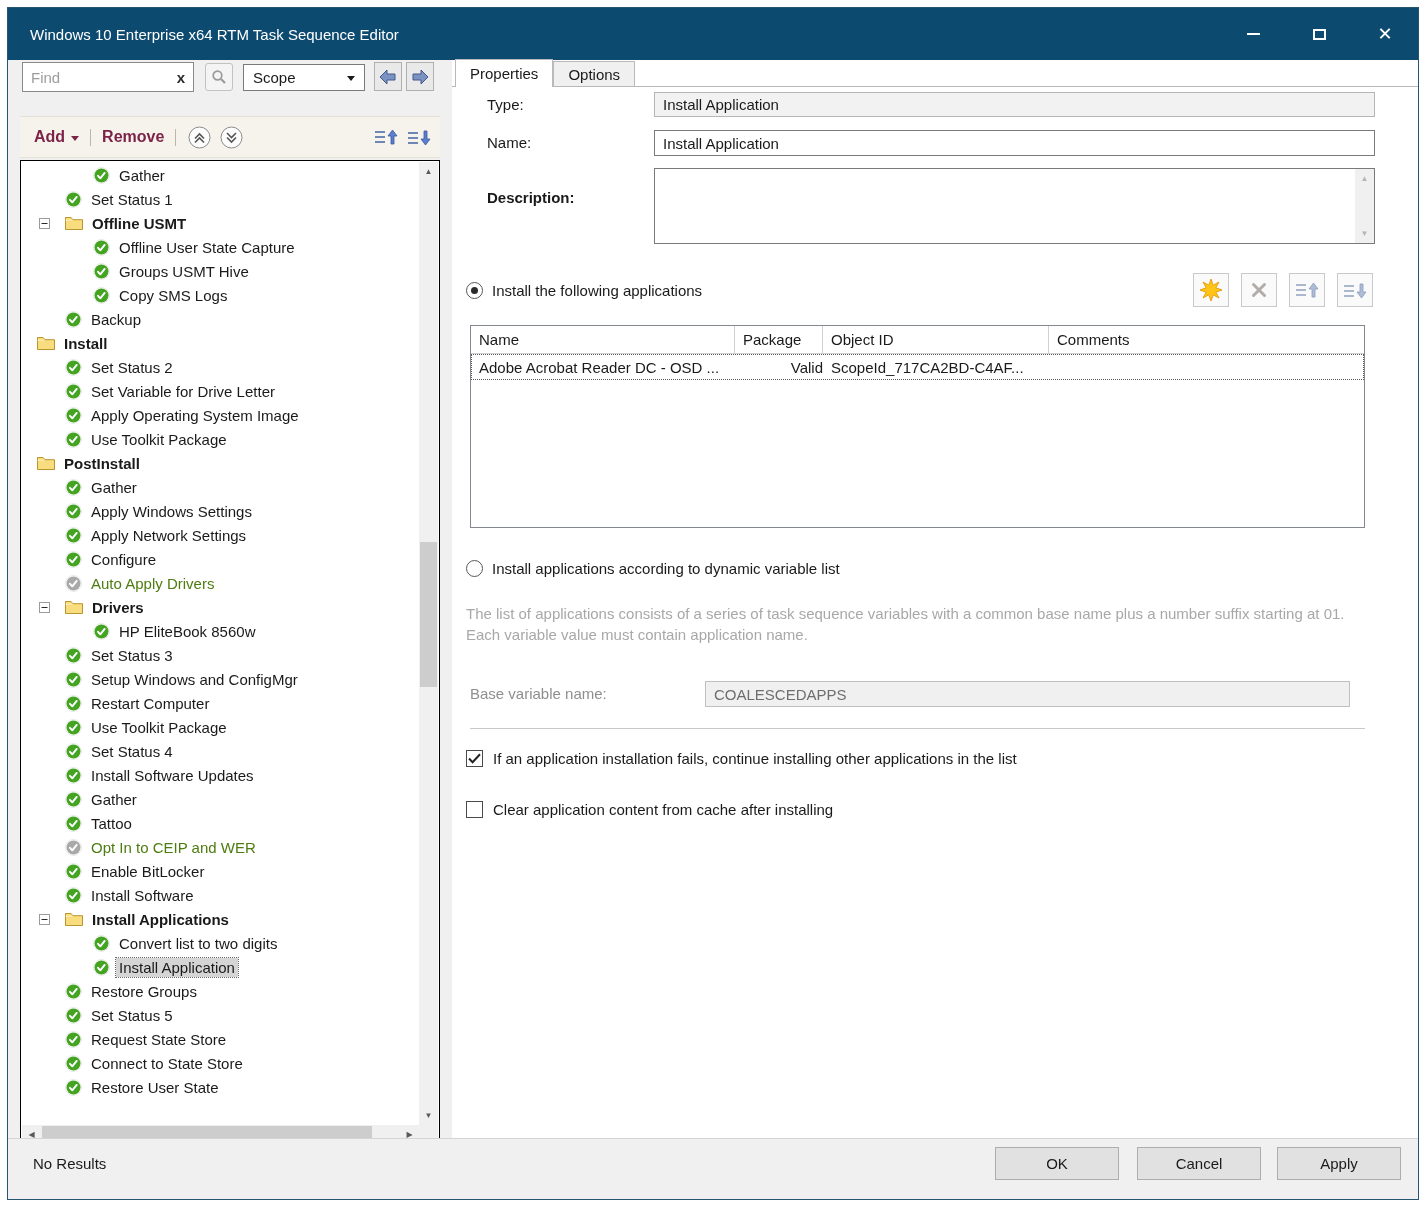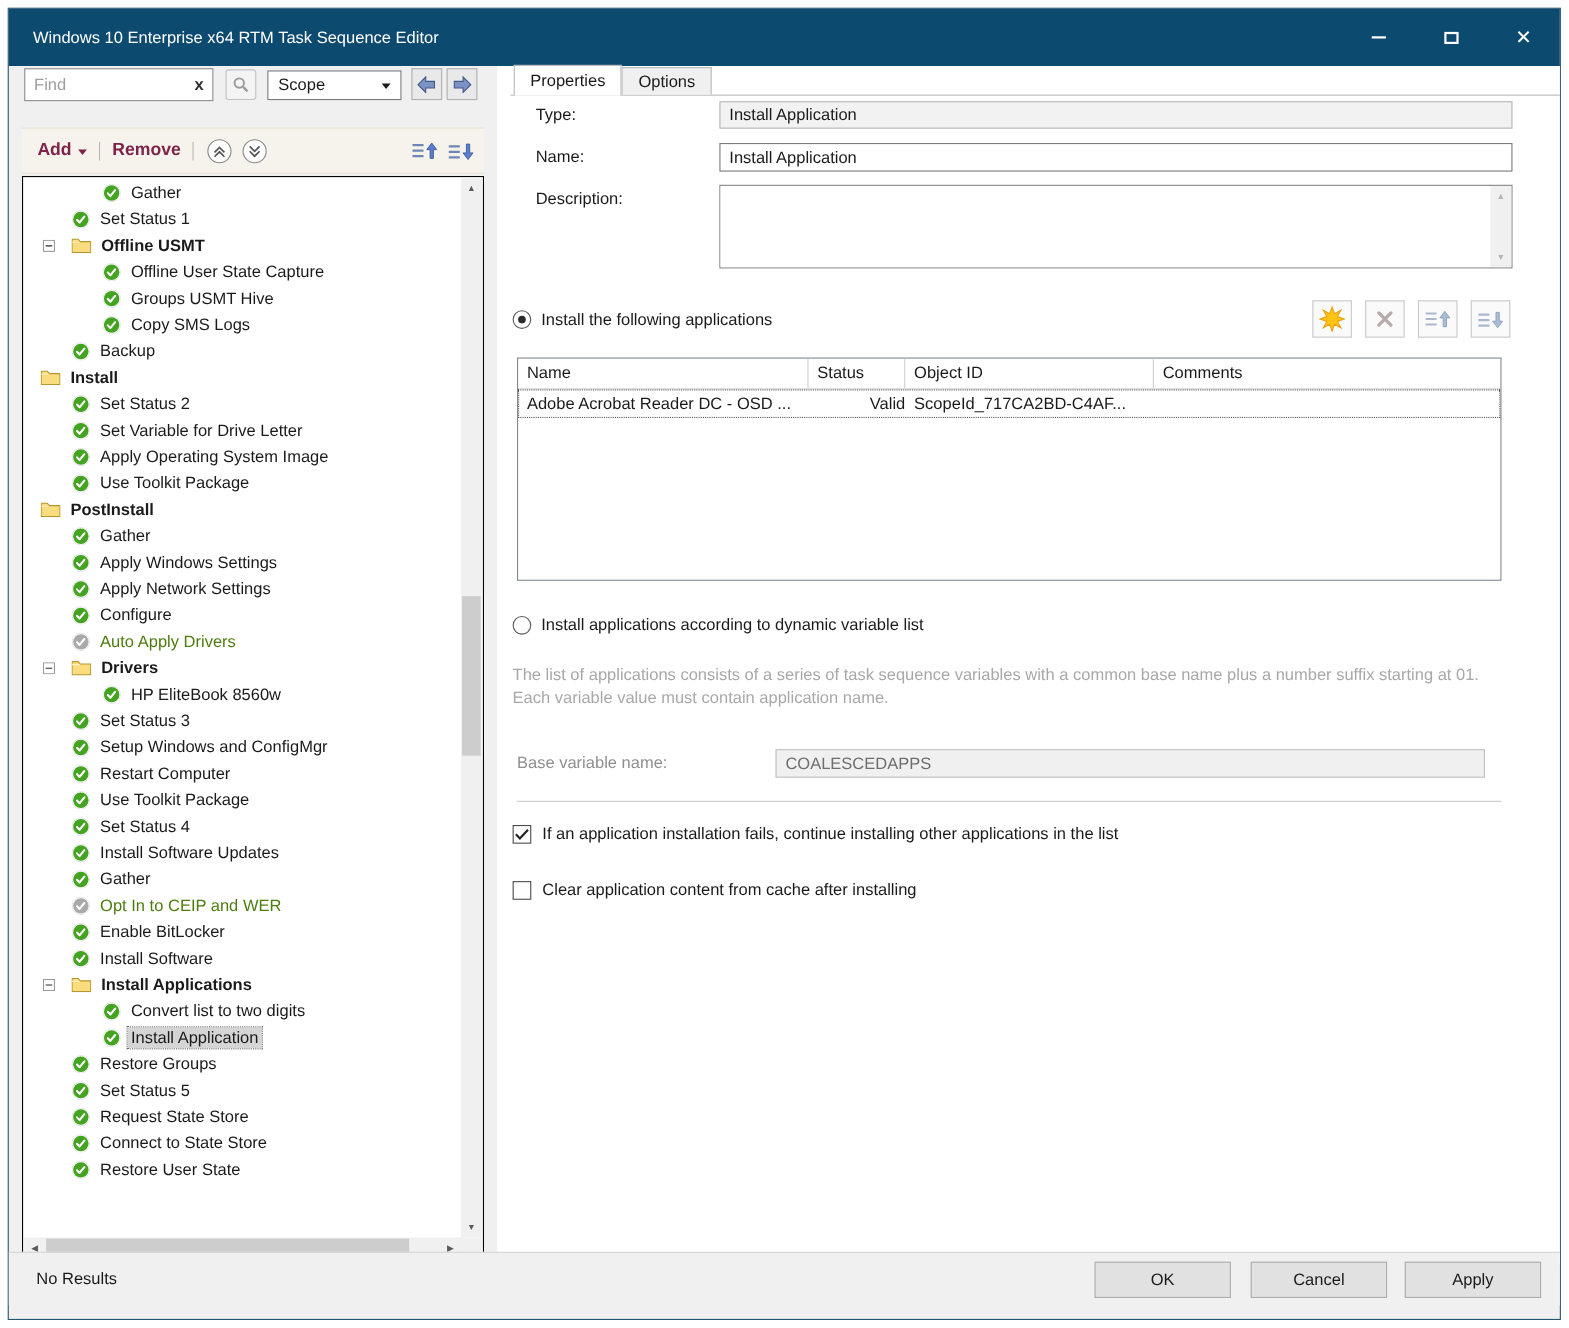--- a/index.html
+++ b/index.html
@@ -67,21 +67,21 @@
   .sb-arrow { position:absolute; width:19px; height:19px; display:flex; align-items:center;
     justify-content:center; font-size:8px; color:#5a5a5a; }
   .sb-arrow.up{top:0;left:0;} .sb-arrow.down{bottom:0;left:0;}
   .sb-arrow.left{left:0;top:0;} .sb-arrow.right{right:0;top:0;}
   .sb-thumb-v { position:absolute; left:1px; width:17px; top:380px; height:145px; background:#cdcdcd; }
   .sb-thumb-h { position:absolute; top:1px; height:17px; left:20px; width:330px; background:#cdcdcd; }
   .sb-corner { position:absolute; right:1px; bottom:1px; width:19px; height:19px; background:#f0f0f0; }
 
   
   .right-panel { position:absolute; left:444px; top:52px; right:0; bottom:49px; background:#fff; }
-  .tabstrip { position:absolute; left:12px; top:0; right:0; height:27px; border-bottom:1px solid #b9b9b9;
+  .tabstrip { position:absolute; left:0; top:0; right:0; height:27px; border-bottom:1px solid #b9b9b9;
     display:flex; align-items:flex-end; padding-left:3px; }
   .tab { height:25px; padding:0 14px; display:flex; align-items:center;
     border:1px solid #b9b9b9; border-bottom:none; background:#f0f0f0; }
   .tab.active { background:#fff; height:28px; margin-bottom:-1px; z-index:2; }
 
   .lbl { position:absolute; }
   .field { position:absolute; display:flex; align-items:center; padding:0 8px; }
   #type-field { left:202px; top:32px; width:721px; height:25px; background:#f2f2f2; border:1px solid #b5b5b5; }
   #name-field { left:202px; top:70px; width:721px; height:26px; background:#fff; border:1px solid #7a7a7a;
     font-family:inherit; font-size:15px; color:#1a1a1a; padding:0 8px; outline:none; }
@@ -523,20 +523,31 @@
           <span class="spacer" style="width:42px"></span>
           <span class="tree-icon">
             <svg width="17" height="17" viewBox="0 0 17 17">
               <circle cx="8.5" cy="8.5" r="8" fill="#fff" stroke="#d2d2d2" stroke-width="0.5"></circle>
               <circle cx="8.5" cy="8.5" r="7" fill="#44a321"></circle>
               <path d="M5 8.8l2.3 2.5 4.4-5.4" stroke="#fff" stroke-width="1.9" fill="none" stroke-linecap="round" stroke-linejoin="round"></path>
             </svg>
           </span>
           <span class="tree-label">Gather</span>
         </div>
+        <div class="tree-row">
+          <span class="spacer" style="width:42px"></span>
+          <span class="tree-icon">
+            <svg width="17" height="17" viewBox="0 0 17 17">
+              <circle cx="8.5" cy="8.5" r="8" fill="#fff" stroke="#d2d2d2" stroke-width="0.5"></circle>
+              <circle cx="8.5" cy="8.5" r="7" fill="#44a321"></circle>
+              <path d="M5 8.8l2.3 2.5 4.4-5.4" stroke="#fff" stroke-width="1.9" fill="none" stroke-linecap="round" stroke-linejoin="round"></path>
+            </svg>
+          </span>
+          <span class="tree-label">Tattoo</span>
+        </div>
         <div class="tree-row disabled">
           <span class="spacer" style="width:42px"></span>
           <span class="tree-icon">
             <svg width="17" height="17" viewBox="0 0 17 17">
               <circle cx="8.5" cy="8.5" r="8" fill="#fff" stroke="#d2d2d2" stroke-width="0.5"></circle>
               <circle cx="8.5" cy="8.5" r="7" fill="#a9a9a9"></circle>
               <path d="M5 8.8l2.3 2.5 4.4-5.4" stroke="#fff" stroke-width="1.9" fill="none" stroke-linecap="round" stroke-linejoin="round"></path>
             </svg>
           </span>
           <span class="tree-label">Opt In to CEIP and WER</span>
@@ -675,21 +686,21 @@
         <div class="tab active">Properties</div>
         <div class="tab">Options</div>
       </div>
 
     <span class="lbl" style="left:35px; top:36px;">Type:</span>
     <div class="field" id="type-field">Install Application</div>
 
     <span class="lbl" style="left:35px; top:74px;">Name:</span>
     <input id="name-field" style="position: absolute;" value="Install Application">
 
-    <span class="lbl" style="left:35px; top:112px;">Description:</span>
+    <span class="lbl" style="left:35px; top:129px;font-weight:bold;">Description:</span>
     <div id="desc-box">
       <textarea id="desc-text" style=""></textarea>
       <div class="desc-scroll">
         <div class="sb-arrow up">▲</div>
         <div class="sb-arrow down">▼</div>
       </div>
     </div>
 
     <div class="radio-row" id="radio-following">
       <span class="radio checked"></span>
@@ -725,21 +736,21 @@
               <line x1="1" y1="15" x2="11" y2="15"></line>
             </g>
             <path d="M18.5 17 23 11h-3V3h-3v8h-3z" fill="#aebdd6" stroke="#8a9cbd" stroke-width="0.8"></path>
           </svg>
       </button>
     </div>
 
     <div id="app-table">
       <div class="thead" id="thead">
           <div class="th" style="width: 264px;">Name</div>
-          <div class="th" style="width: 88px;">Status</div>
+          <div class="th" style="width: 88px;">Package</div>
           <div class="th" style="width: 226px;">Object ID</div>
           <div class="th" style="flex: 1 1 0%;">Comments</div>
         </div>
       <div id="tbody">
           <div class="trow selected">
             <div class="td" style="width: 264px;">Adobe Acrobat Reader DC - OSD ...</div>
             <div class="td" style="width: 88px; text-align: right;">Valid</div>
             <div class="td" style="width: 226px;">ScopeId_717CA2BD-C4AF...</div>
             <div class="td" style="flex: 1 1 0%;"></div>
           </div>

